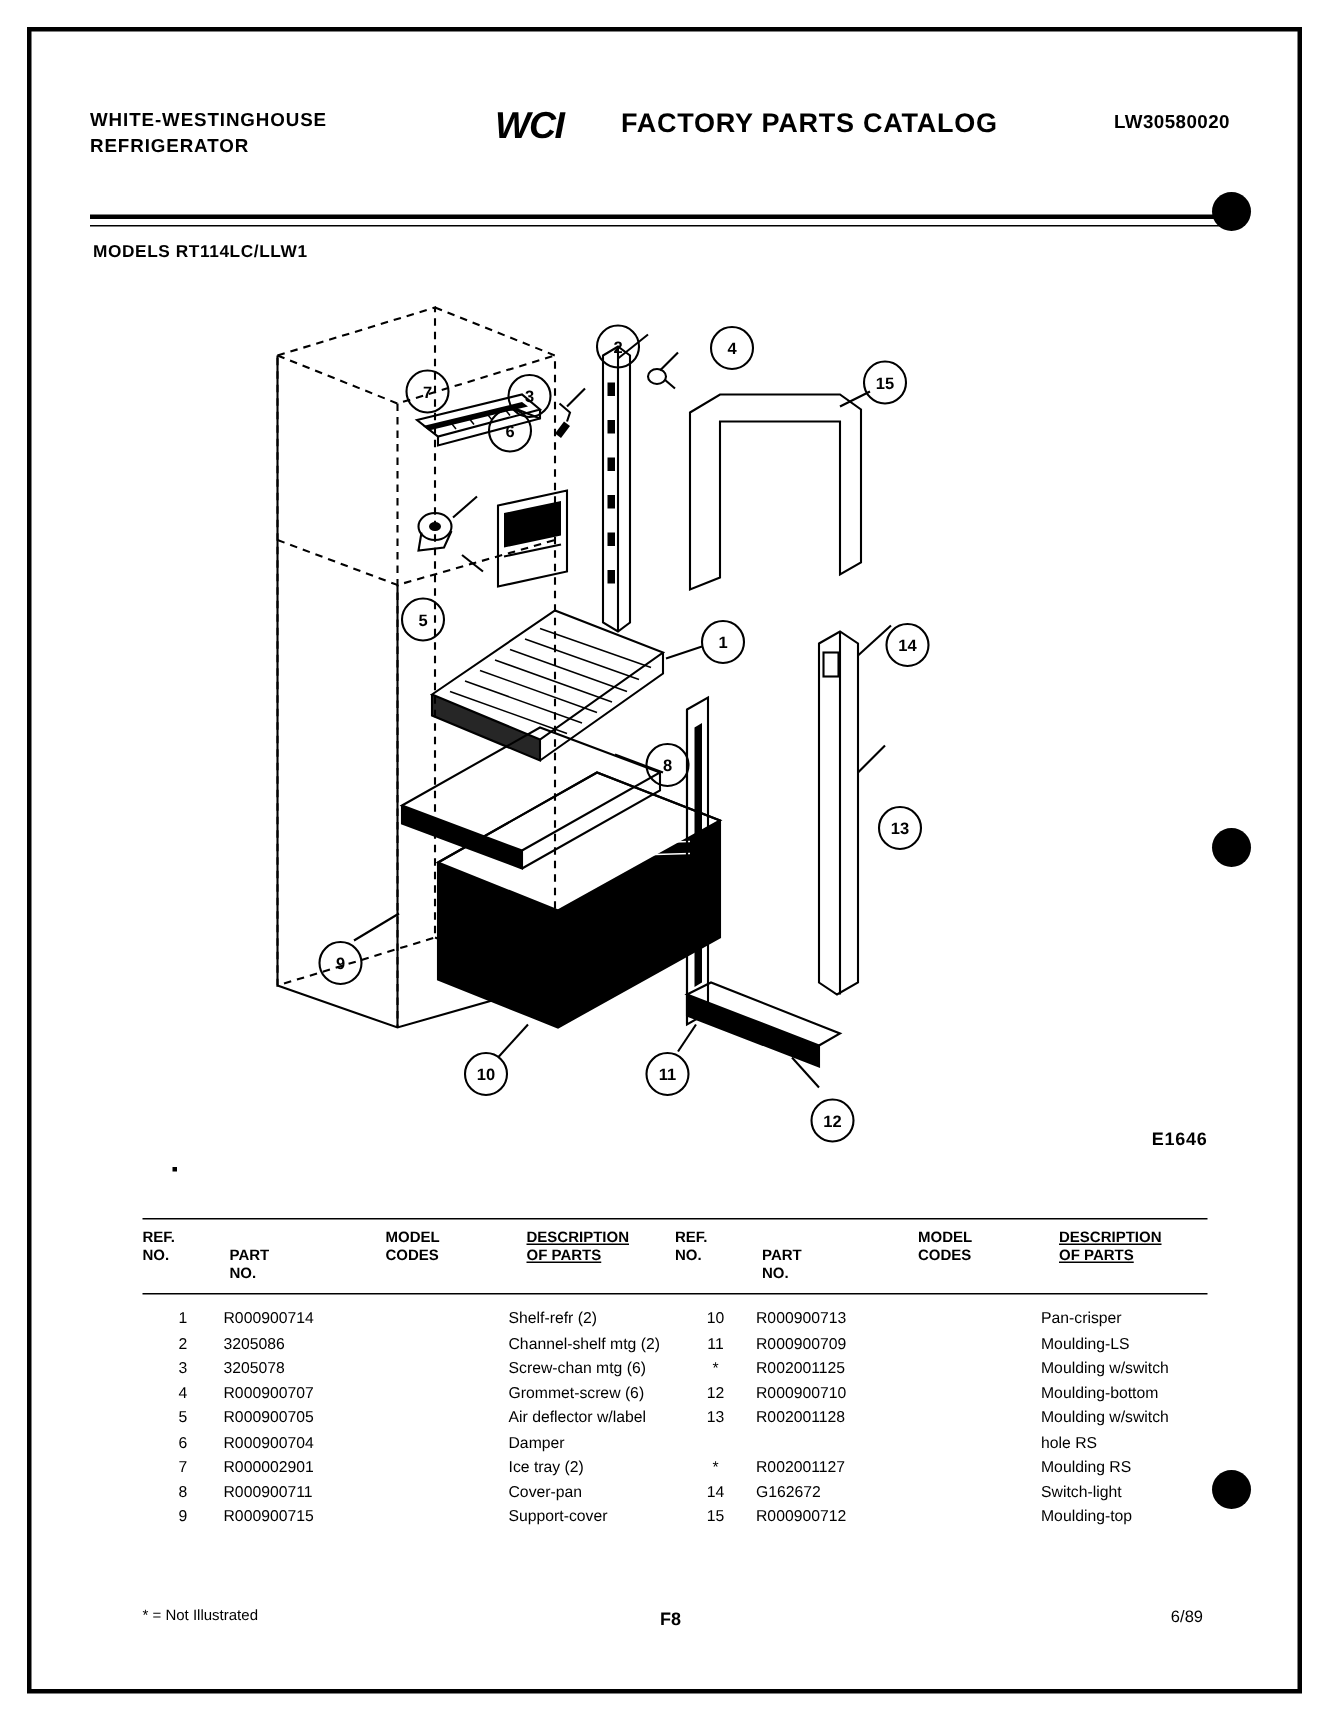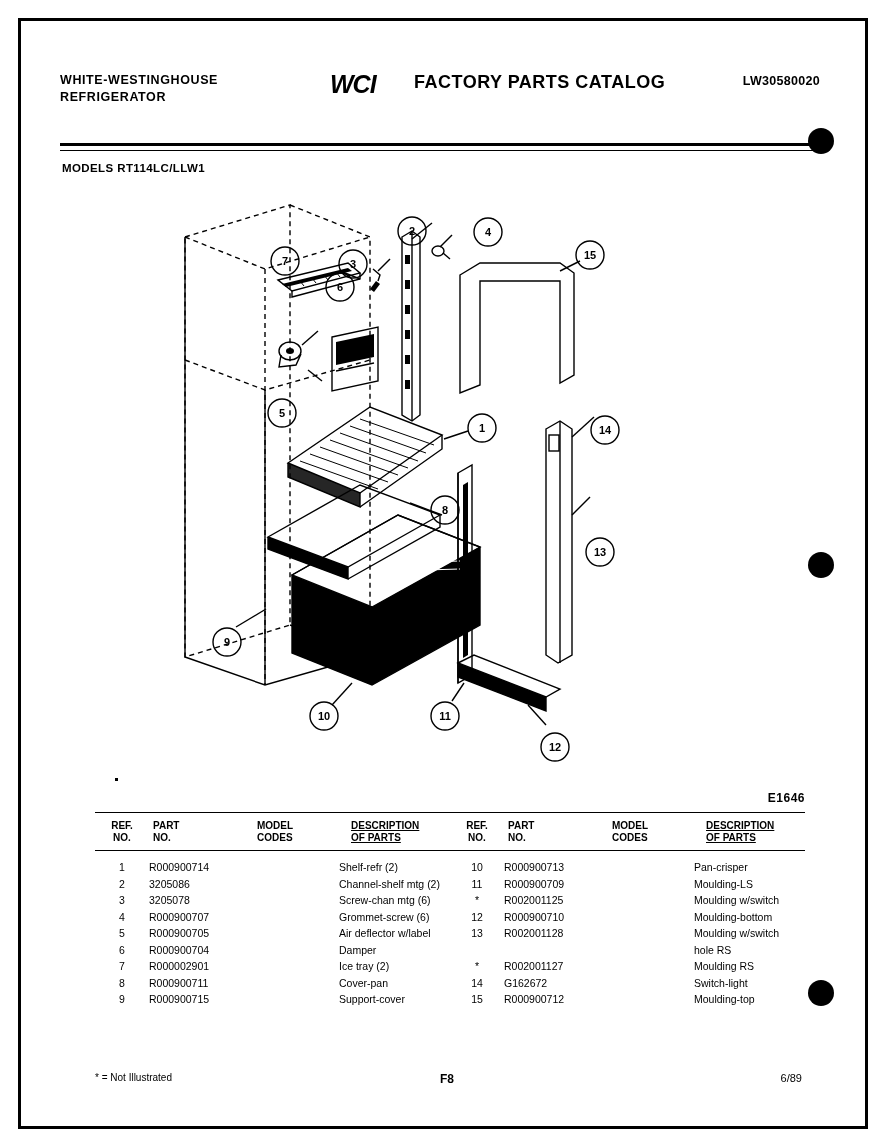--- a/index.html
+++ b/index.html
@@ -9,29 +9,29 @@
   .header{position:absolute;left:60px;top:62px;width:760px;height:50px;}
   .brand{position:absolute;left:0;top:10px;font-size:12.5px;font-weight:bold;letter-spacing:.6px;line-height:17px;}
   .wci{position:absolute;left:270px;top:8px;font-size:25px;font-weight:bold;font-style:italic;letter-spacing:-1px;}
   .catalog{position:absolute;left:330px;top:10px;font-size:18px;font-weight:bold;letter-spacing:.5px;margin-left:24px;}
   .catnum{position:absolute;right:0;top:12px;font-size:12.5px;font-weight:bold;letter-spacing:.3px;}
   .rule{position:absolute;left:60px;top:143px;width:760px;height:0;border-top:3px solid #000;}
   .rule2{position:absolute;left:60px;top:150px;width:760px;height:0;border-top:1px solid #000;}
   .dot{position:absolute;width:26px;height:26px;border-radius:50%;background:#000;}
   .models{position:absolute;left:62px;top:162px;font-size:11.5px;font-weight:bold;letter-spacing:.4px;}
   .diagram{position:absolute;left:60px;top:185px;width:760px;height:610px;}
-  .ecode{position:absolute;right:75px;top:791px;font-size:12px;font-weight:bold;letter-spacing:.5px;}
+  .ecode{position:absolute;right:75px;top:752px;font-size:12px;font-weight:bold;letter-spacing:.5px;}
   .tbl{position:absolute;left:95px;top:812px;width:710px;}
   .tbl .hline{border-top:1.5px solid #000;height:0;}
   .tbl-head{display:flex;font-size:10px;font-weight:bold;line-height:12px;padding:7px 0 6px 0;}
   .tbl-body{display:flex;}
   .col-half{width:50%;}
   .hcell{padding-right:4px;}
-  .h-ref{width:54px;text-align:center;}
-  .h-part{width:100px;}
+  .h-ref{width:54px;}
+  .h-part{width:100px;margin-top:12px;}
   .h-model{width:90px;}
   .h-desc{flex:1;text-decoration:underline;}
   .row{display:flex;font-size:10.5px;line-height:16.5px;}
   .c-ref{width:54px;text-align:center;}
   .c-part{width:100px;}
   .c-model{width:90px;}
   .c-desc{flex:1;}
   .footnote{position:absolute;left:95px;top:1072px;font-size:10px;}
   .pagemark{position:absolute;left:440px;top:1072px;font-size:12px;font-weight:bold;}
   .daterev{position:absolute;right:78px;top:1072px;font-size:11px;}

